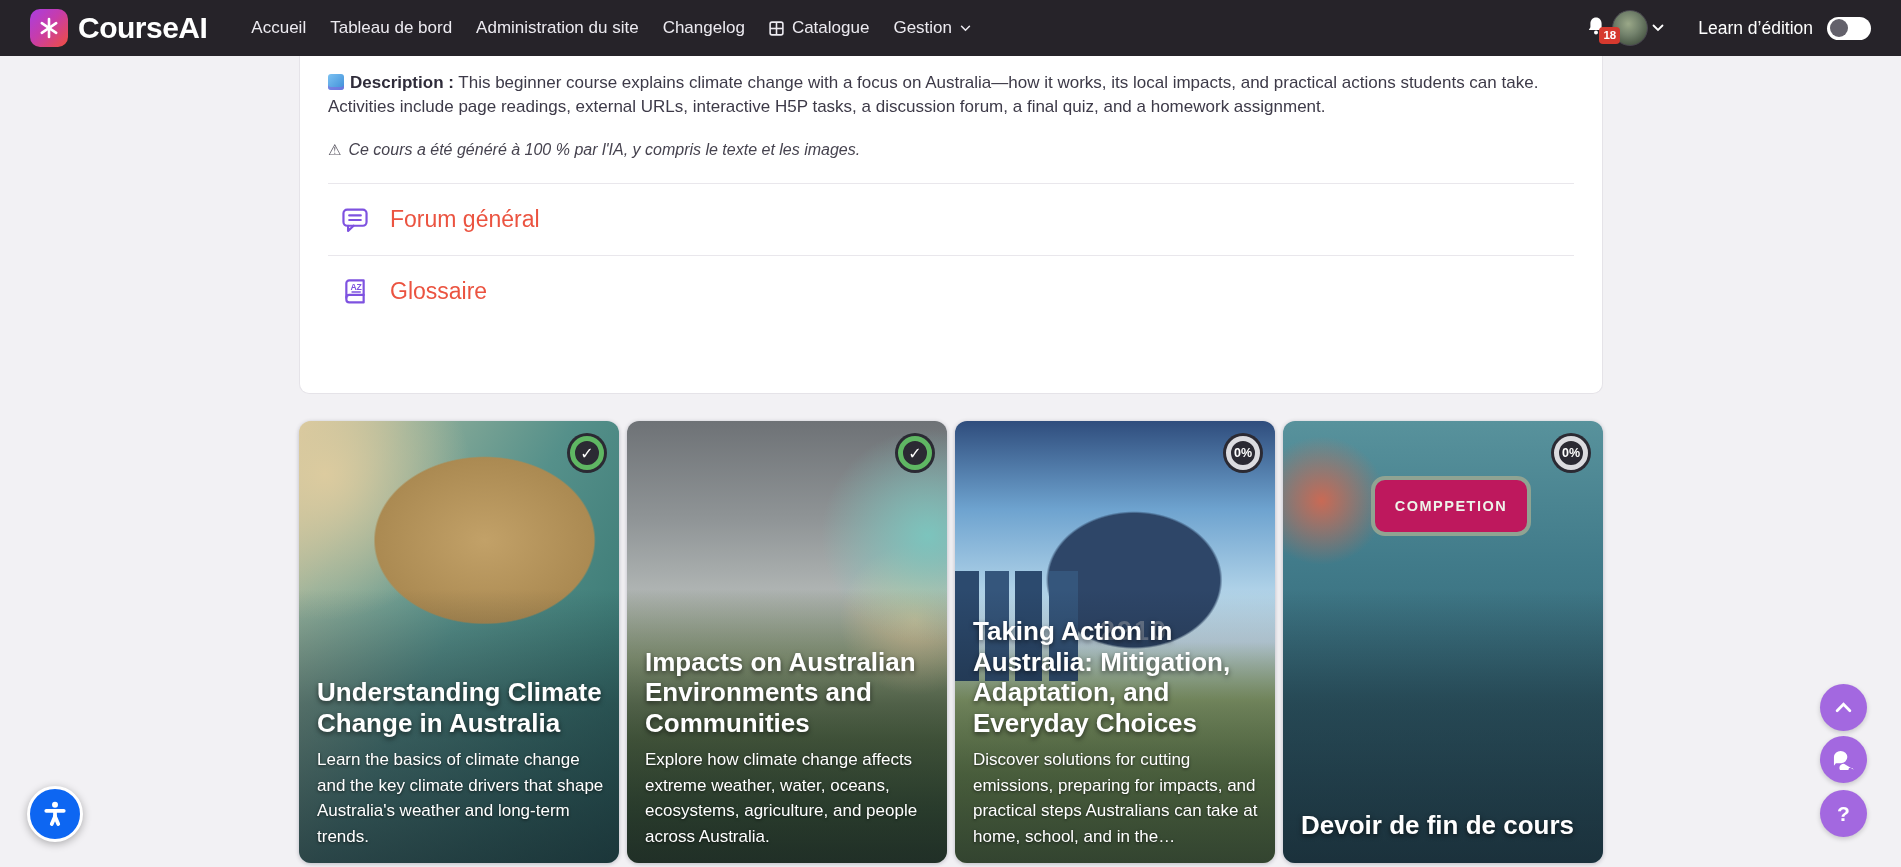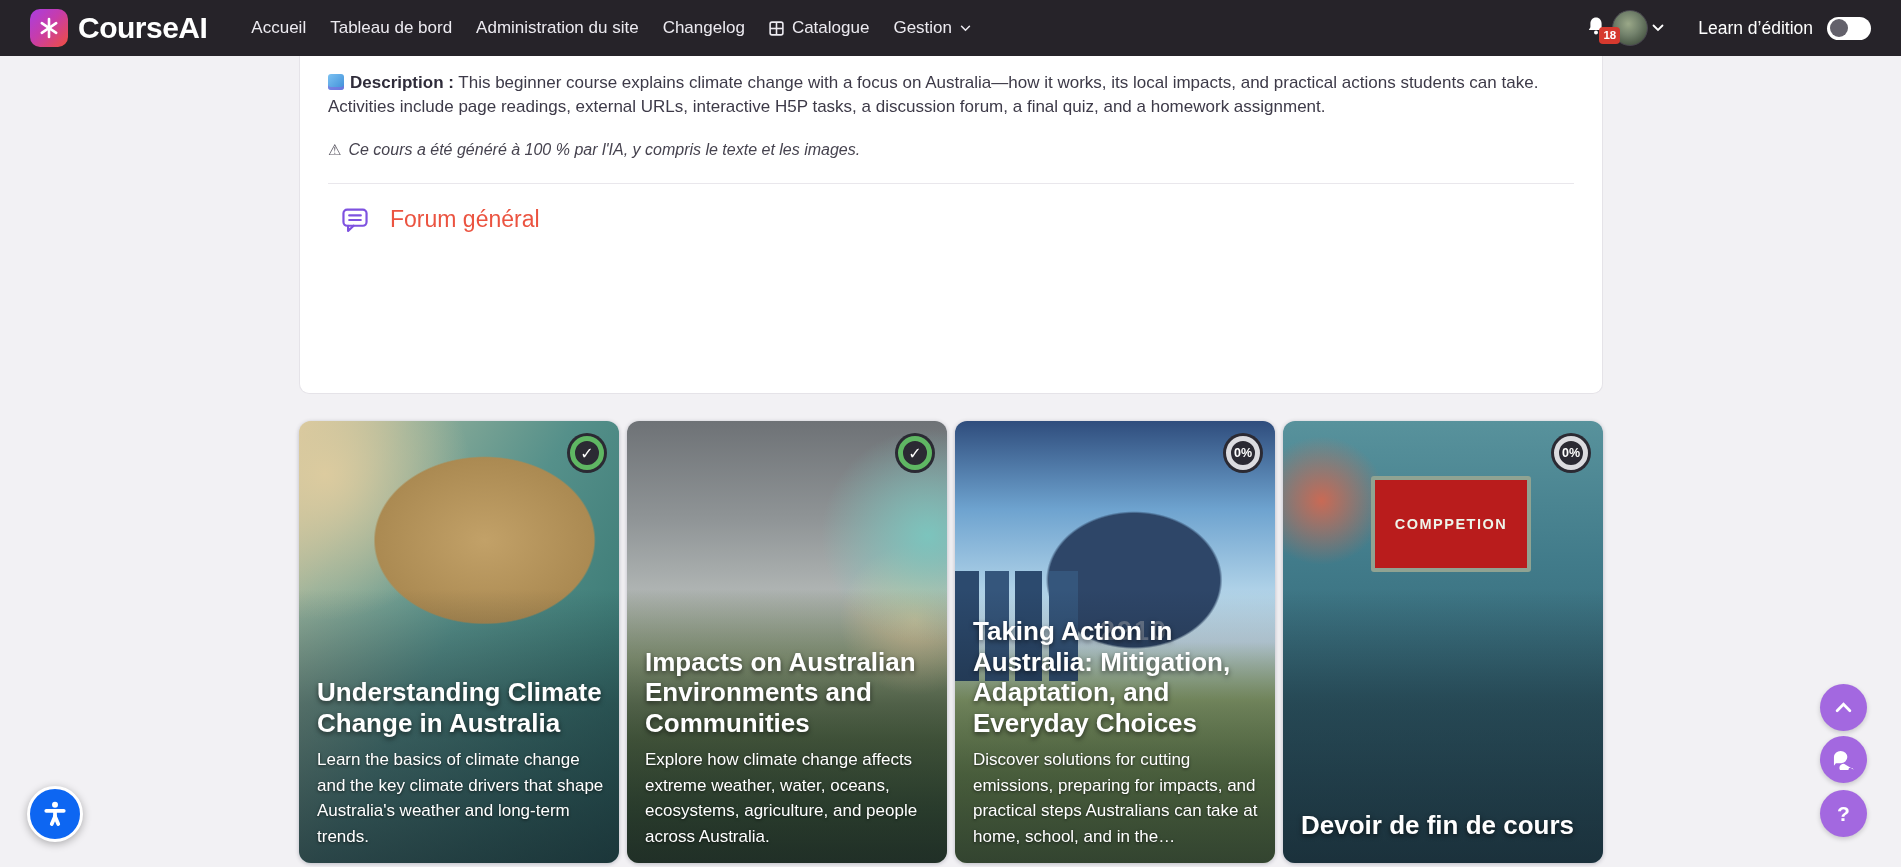--- a/index.html
+++ b/index.html
@@ -63,22 +63,22 @@
   .section-card:nth-child(3) .card-img::after { content:""; position:absolute; left:0; top:150px; width:150px; height:110px;
       background:linear-gradient(90deg,#2c4a6e 0 16%,rgba(0,0,0,0) 16% 20%,#35567c 20% 36%,rgba(0,0,0,0) 36% 40%,#2c4a6e 40% 58%,rgba(0,0,0,0) 58% 63%,#35567c 63% 82%,rgba(0,0,0,0) 82%); }
   .section-card:nth-child(4) .card-img { background:
       radial-gradient(circle at 12% 18%, #c96a55 0%, rgba(201,106,85,0) 14%),
       linear-gradient(180deg,#58929c 0%,#417b8a 32%,#356877 62%,#2e5d6c 100%); }
   .card-overlay { position:absolute; inset:0;
       background:linear-gradient(180deg, rgba(0,0,0,0) 38%, rgba(15,22,30,.38) 64%, rgba(15,22,30,.62) 100%); }
   .image-text { display:none; }
   .section-card:nth-child(3) .image-text { display:block; position:absolute; top:195px; left:145px;
       font-size:27px; font-weight:700; color:rgba(100,112,130,.92); letter-spacing:2px; }
-  .section-card:nth-child(4) .image-text { display:flex; position:absolute; top:55px; left:88px; width:160px; height:96px;
-      background:#b91c1c; border:4px solid #90a392; border-radius:3px; color:#eef4ea; font-size:14.5px; font-weight:700;
+  .section-card:nth-child(4) .image-text { display:flex; position:absolute; top:55px; left:88px; width:160px; height:60px;
+      background:#be185d; border:4px solid #90a392; border-radius:14px; color:#eef4ea; font-size:14.5px; font-weight:700;
       align-items:center; justify-content:center; letter-spacing:1.5px; }
   .image-text:empty { display:none !important; }
   .card-text { position:absolute; left:18px; right:12px; bottom:14px; color:#fff; }
   .card-title { font-size:26px; font-weight:700; line-height:1.17; text-shadow:0 2px 5px rgba(0,0,0,.6); margin-bottom:9px; }
   .card-desc { font-size:17px; line-height:1.5; text-shadow:0 1px 3px rgba(0,0,0,.65); }
   .card-desc:empty { display:none; }
   .progress-badge { position:absolute; top:15px; right:15px; width:34px; height:34px; border-radius:50%;
       background:var(--badge-bg); border:5px solid var(--ring-zero); box-shadow:0 0 0 3px var(--badge-bg);
       display:flex; align-items:center; justify-content:center; color:#fff; font-weight:700; font-size:12.5px; }
   .progress-badge.complete { border-color:var(--ring-complete); font-size:16px; }
@@ -167,20 +167,31 @@
     <div class="activity-row">
       <span style="display:flex;">
         <svg viewBox="0 0 26 26" width="30" height="30" fill="none" stroke="#7e52e0" stroke-width="1.9" stroke-linecap="round" stroke-linejoin="round">
           <rect x="3" y="4" width="20" height="14" rx="3.2"></rect>
             <line x1="8" y1="9" x2="18" y2="9"></line>
             <line x1="8" y1="13" x2="18" y2="13"></line>
             <path d="M7 18 V22.5 L11.8 18"></path>
         </svg>
       </span>
       <span class="activity-label">Forum général</span>
+    </div>
+    <div class="activity-row">
+      <span style="display:flex;">
+        <svg viewBox="0 0 26 26" width="30" height="30" fill="none" stroke="#7e52e0" stroke-width="1.9" stroke-linecap="round" stroke-linejoin="round">
+          <path d="M5.5 5.5 a2.5 2.5 0 0 1 2.5 -2.5 h12.5 v19 H8 a2.5 2.5 0 0 1 -2.5 -2.5 Z"></path>
+            <path d="M5.5 18 a2.5 2.5 0 0 1 2.5 -2.5 h12.5"></path>
+          <text x="14" y="11" text-anchor="middle" font-size="7.5" font-weight="bold" fill="#7e52e0" stroke="none" font-family="Liberation Sans, sans-serif">AZ</text>
+          <line x1="10.5" y1="13" x2="17.5" y2="13" stroke-width="1.4"></line>
+        </svg>
+      </span>
+      <span class="activity-label">Glossaire</span>
     </div>
   </div>
 </section>
 
 <div class="sections-row">
   <div class="section-card">
     <div class="card-img"></div>
     <div class="card-overlay"></div>
 
     <div class="progress-badge complete">

